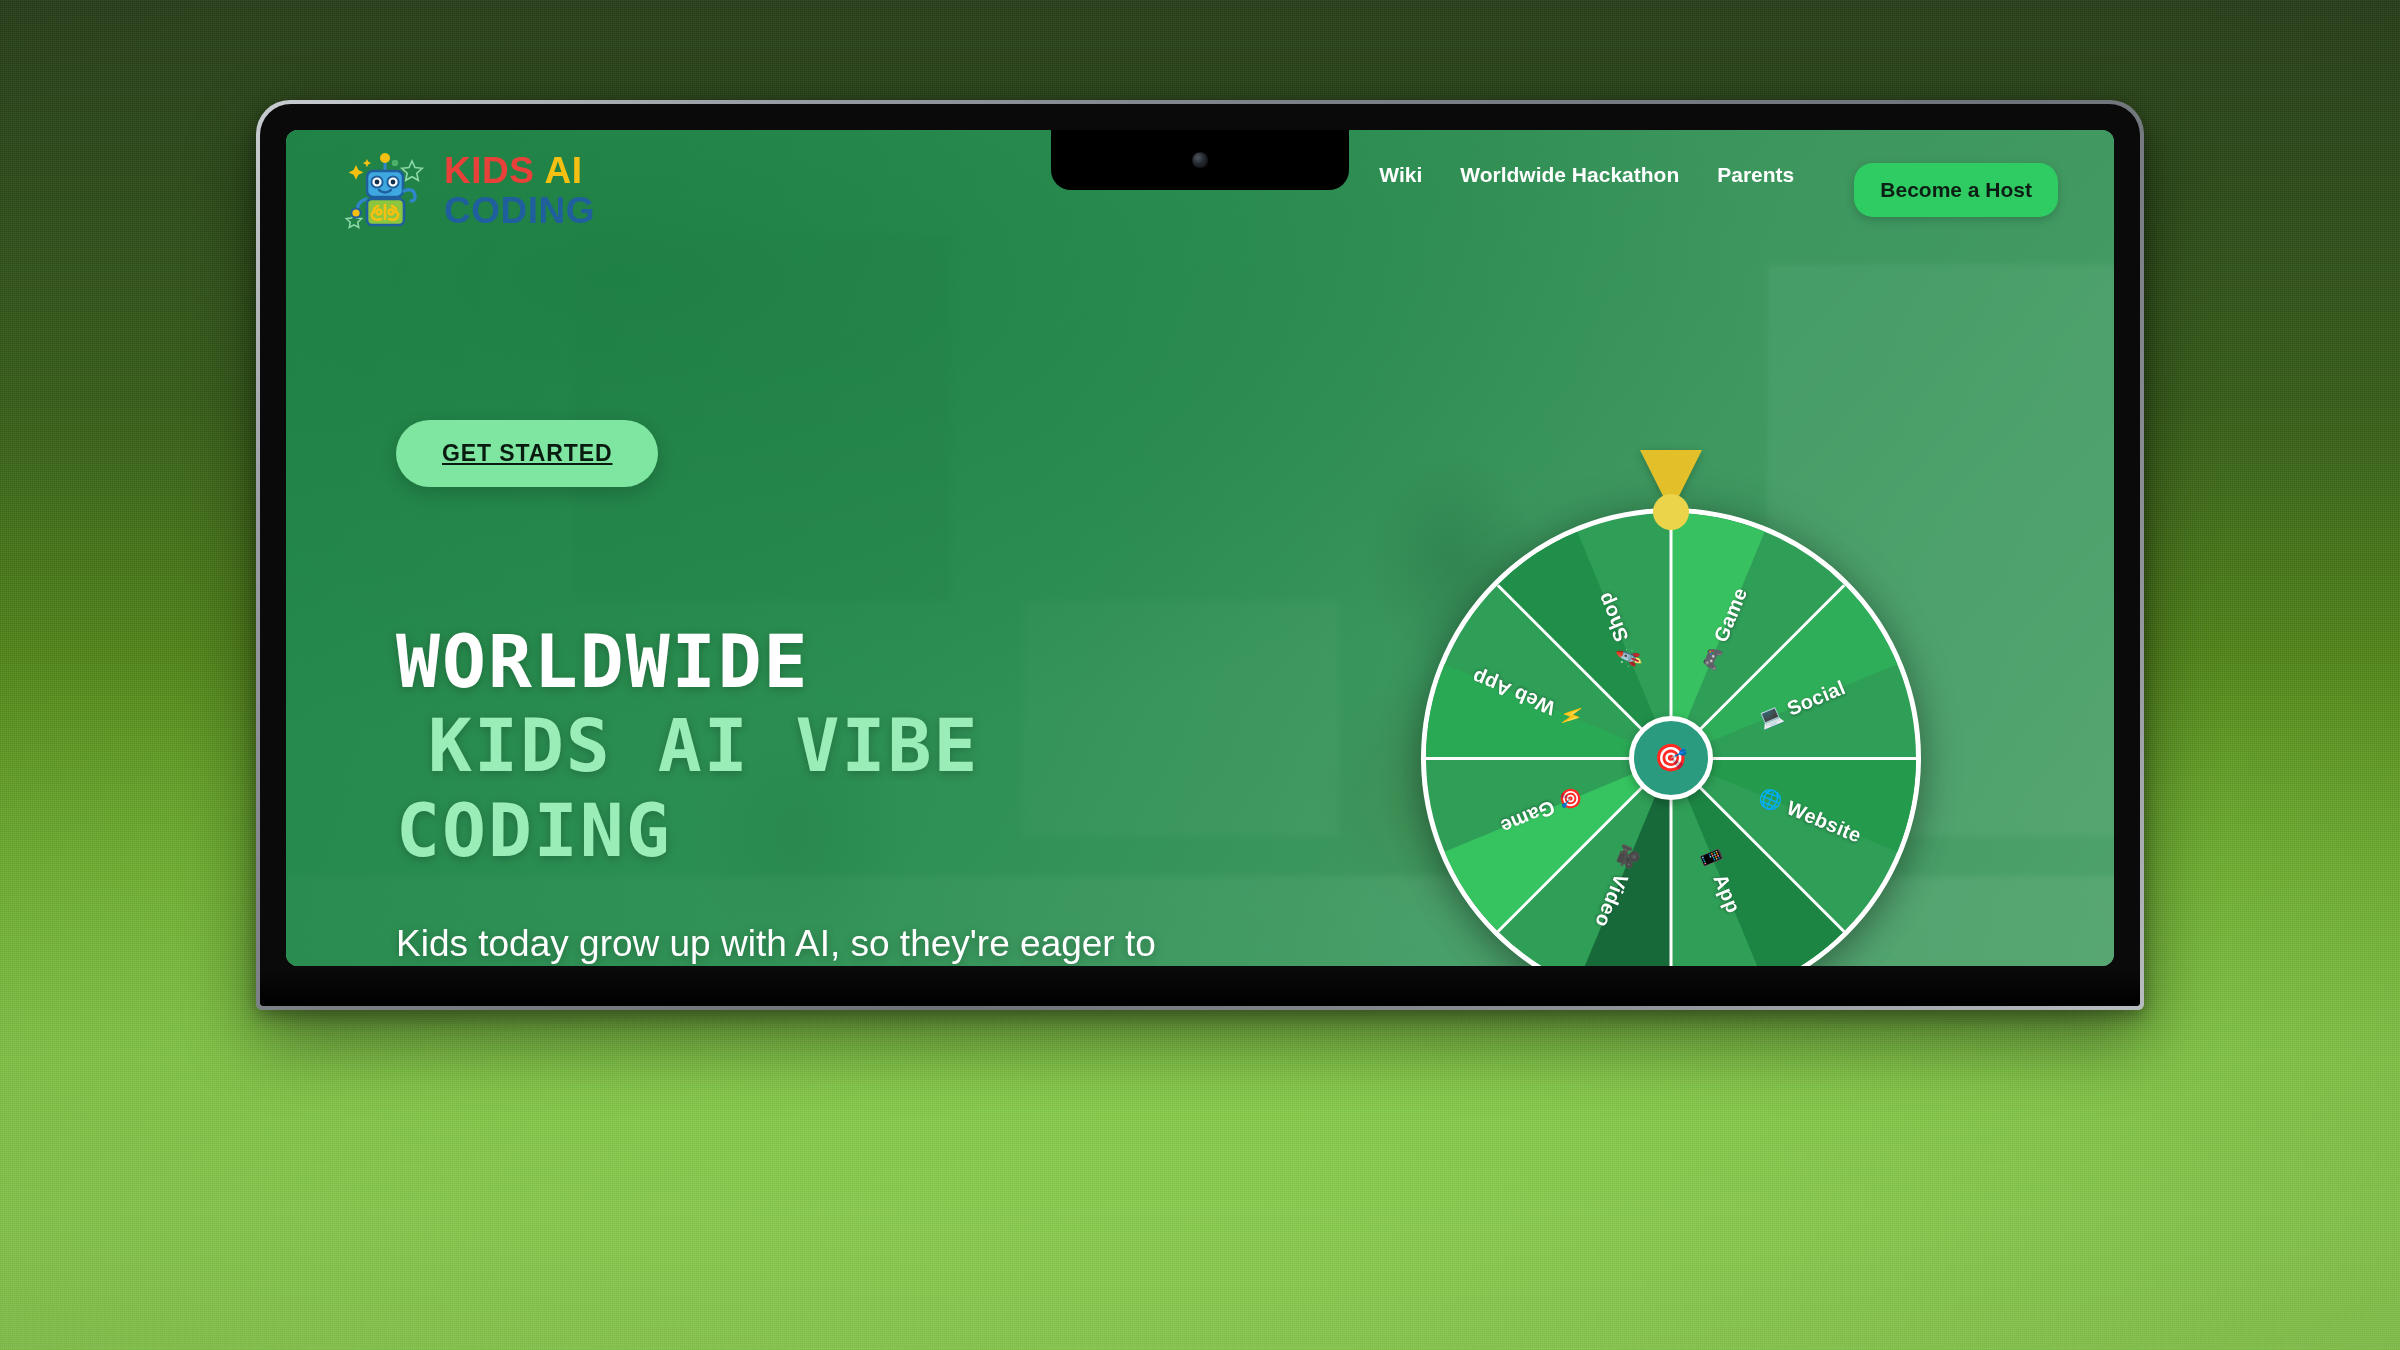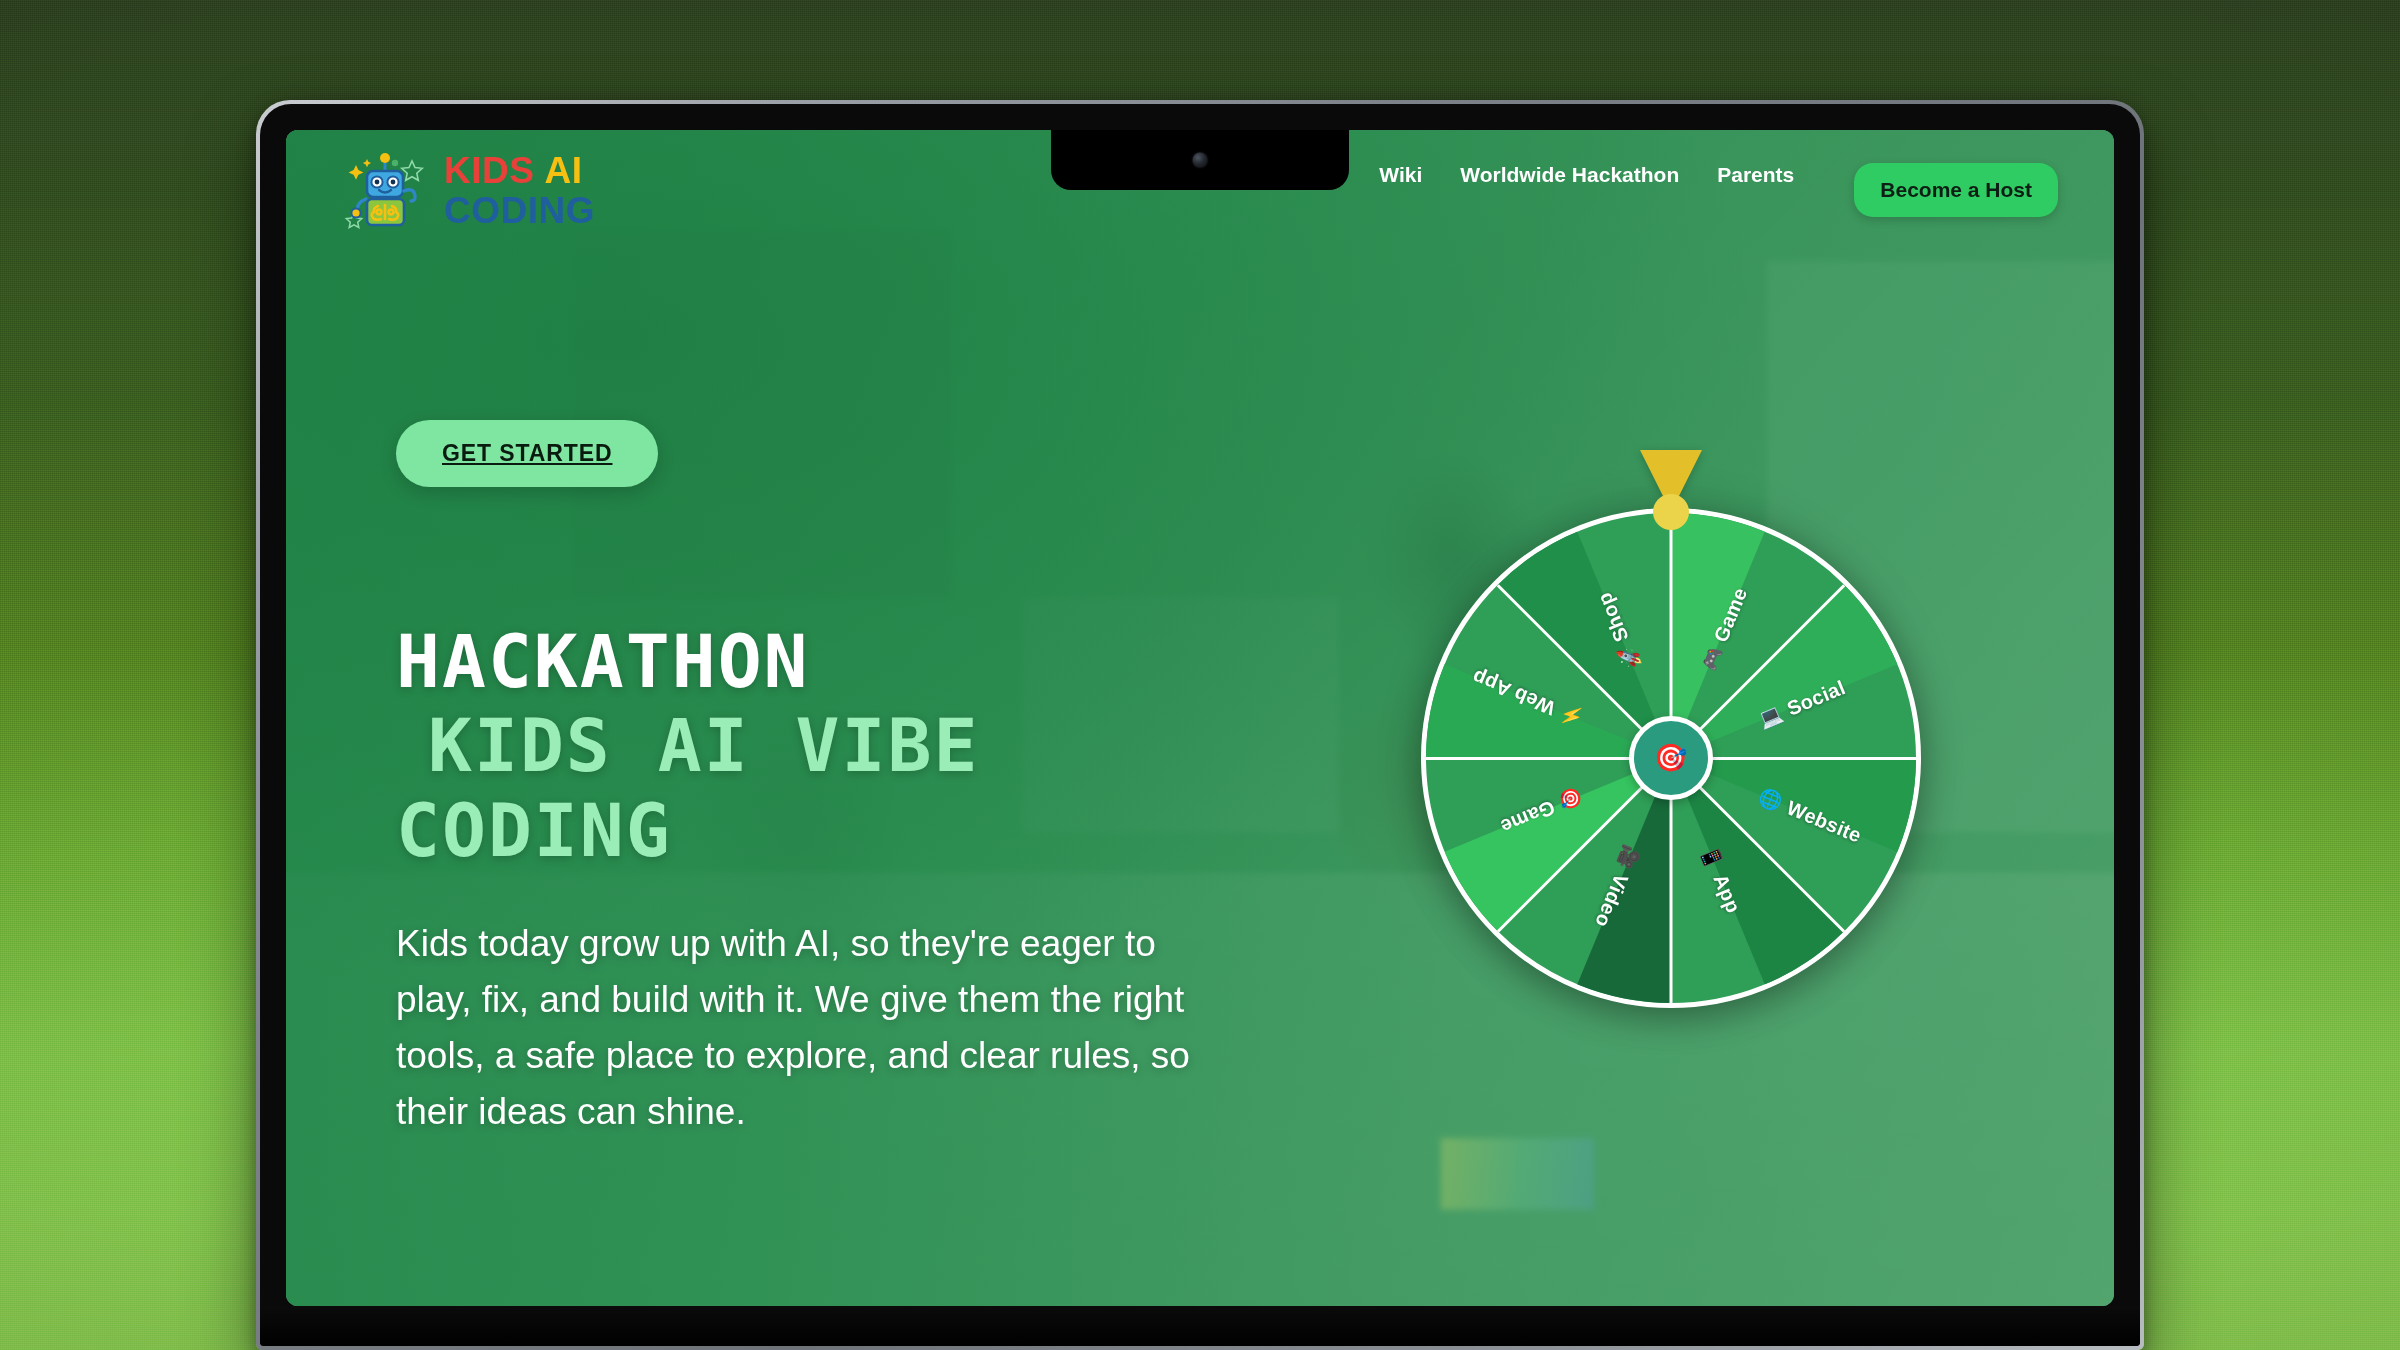--- a/index.html
+++ b/index.html
@@ -33,21 +33,21 @@
   }
   #vig {
     position:absolute; inset:0;
     background:radial-gradient(140% 100% at 50% 30%, rgba(0,0,0,0) 40%, rgba(0,0,0,.28) 100%);
   }
 
   
   #laptop {
     position:absolute;
     left:256px; top:100px;
-    width:1888px; height:1250px;
+    width:1888px; height:910px;
   }
   #lid-outer {
     position:absolute; inset:0;
     border-radius:34px 34px 6px 6px;
     background:linear-gradient(140deg,#c9cdd1 0%,#9ba0a6 16%,#7d8288 34%,#6e7379 60%,#8d9299 82%,#b7bcc1 100%);
     padding:4px;
     box-shadow:0 30px 70px rgba(0,0,0,.45), 0 6px 18px rgba(0,0,0,.35);
   }
   #lid-inner {
     position:absolute; inset:4px;
@@ -309,21 +309,21 @@
             <nav id="main-nav">
               <a href="#">Wiki</a>
               <a href="#">Worldwide Hackathon</a>
               <a href="#">Parents</a>
               <button id="host-btn">Become a Host</button>
             </nav>
           </header>
 
           <div id="hero-left">
             <button id="get-started">GET STARTED</button>
-            <h1 id="headline"><br><span>HACKATHON</span><br><span class="accent" style="color: rgb(155, 237, 183); margin-left: 32px;">KIDS AI VIBE</span><br><span class="accent" style="color: rgb(155, 237, 183);">CODING</span><br></h1>
+            <h1 id="headline"><br><span>WORLDWIDE</span><br><span class="accent" style="color: rgb(155, 237, 183); margin-left: 32px;">KIDS AI VIBE</span><br><span class="accent" style="color: rgb(155, 237, 183);">CODING</span><br></h1>
             <p id="hero-sub">Kids today grow up with AI, so they're eager to play, fix, and build with it. We give them the right tools, a safe place to explore, and clear rules, so their ideas can shine.</p>
           </div>
 
           <div id="wheel-wrap">
             <div id="wheel-shadow"></div>
             <div id="wheel">
               <div id="segments">
                   <div class="seg" style="background: rgb(55, 193, 96); transform: rotate(-90deg);"></div>
                   <div class="seg" style="background: rgb(47, 174, 89); transform: rotate(-45deg);"></div>
                   <div class="seg" style="background: rgb(36, 154, 77); transform: rotate(0deg);"></div>

